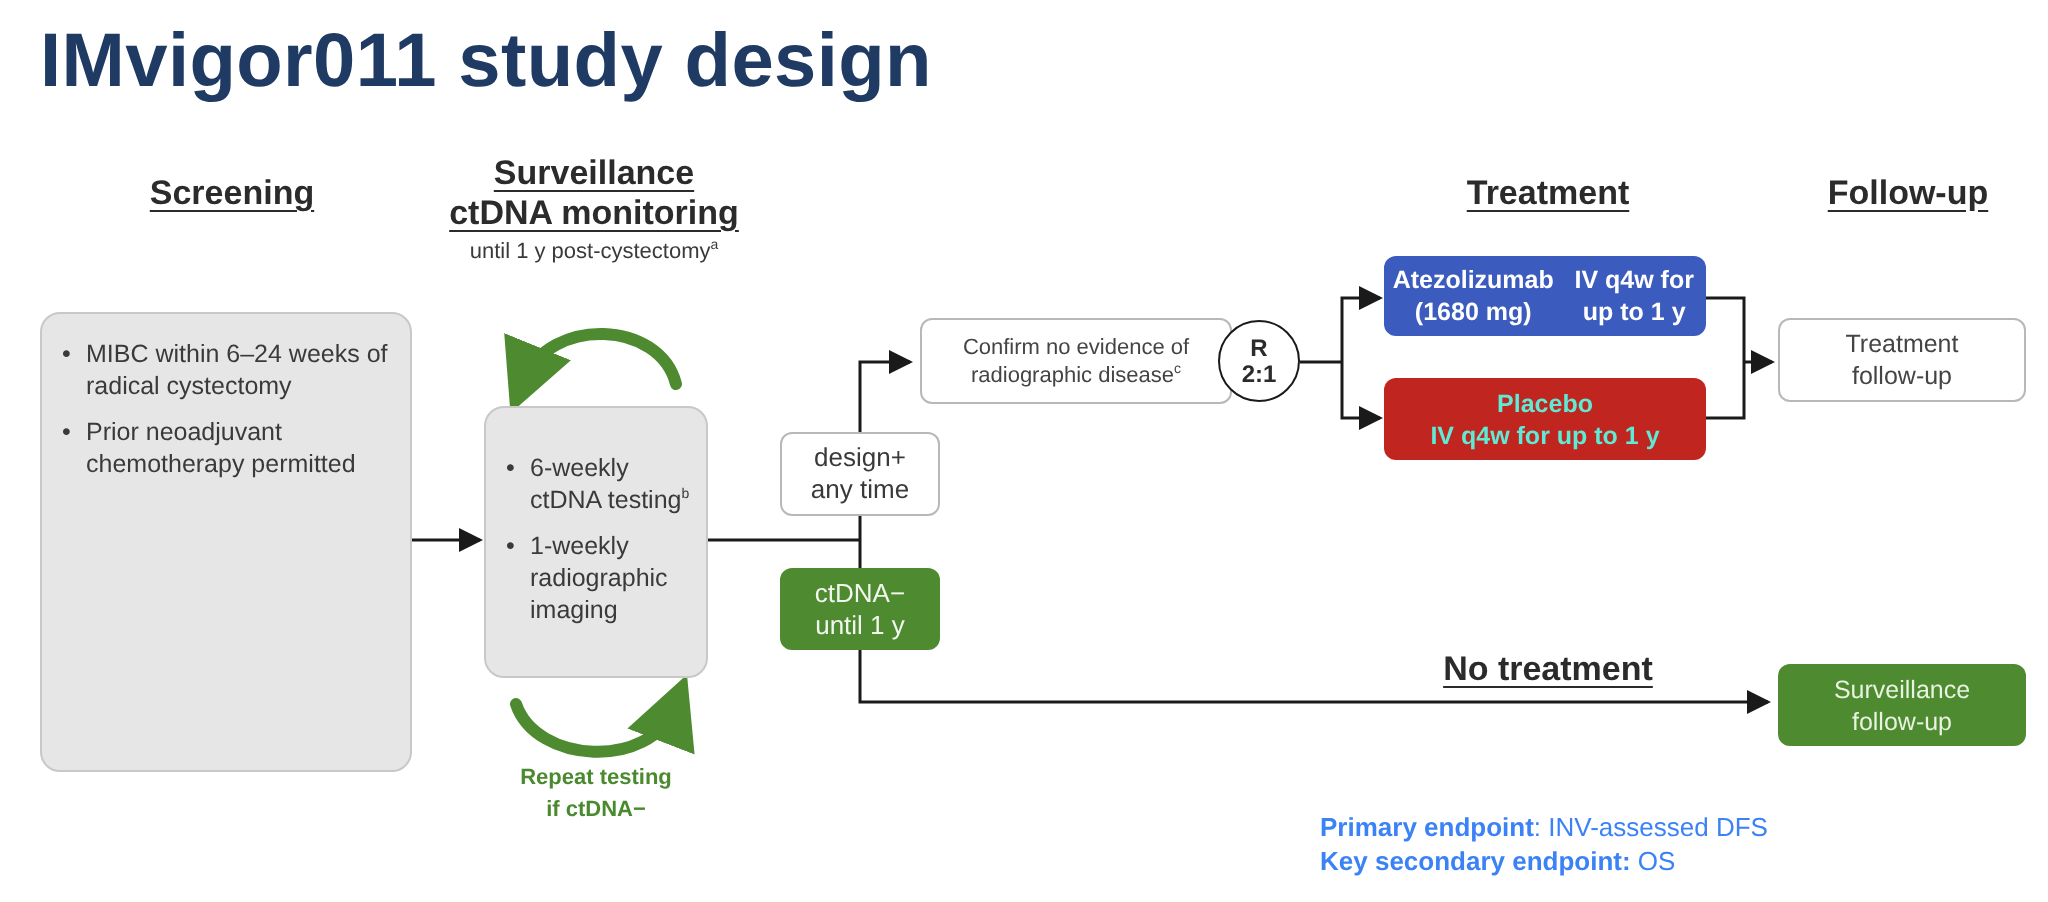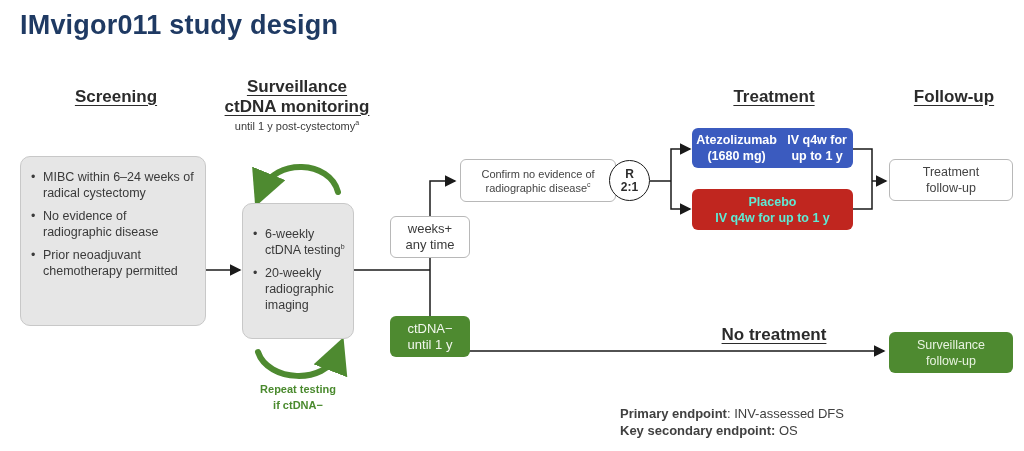--- a/index.html
+++ b/index.html
@@ -1,31 +1,31 @@
 <!DOCTYPE html>
 <html><head>
   <meta charset="utf-8">
   <style>
     * { box-sizing: border-box; margin: 0; padding: 0; }
     html, body { width: 1024px; height: 451px; background: #ffffff; overflow: hidden; }
     body { position: relative; font-family: "Liberation Sans", sans-serif; color: #3a3a3a; }
     .abs { position: absolute; }
-    .title { left: 20px; top: 10px; font-size: 27px; font-weight: bold; color: #1f3a63; letter-spacing: 0.2px; }
+    .title { left: 20px; top: 10px; font-size: 38px; font-weight: bold; color: #1f3a63; letter-spacing: 0.2px; }
     .phase { font-size: 17px; font-weight: bold; color: #2b2b2b; text-decoration: underline; text-underline-offset: 3px; text-align: center; line-height: 20px; }
     .sub { font-size: 11px; color: #3a3a3a; text-align: center; }
     sup { font-size: 7px; vertical-align: super; line-height: 0; }
     .box { border-radius: 9px; display: flex; align-items: center; justify-content: center; text-align: center; }
     .grey { background: #e6e6e6; border: 1px solid #c8c8c8; }
     .white { background: #ffffff; border: 1px solid #b8b8b8; }
     ul.bul { list-style: none; font-size: 12.5px; color: #3a3a3a; line-height: 16px; }
     ul.bul li { position: relative; padding-left: 12px; margin-bottom: 7px; }
     ul.bul li::before { content: "•"; position: absolute; left: 0; top: 0; }
     svg.lines { position: absolute; left: 0; top: 0; }
     .repeat { color: #4a8a2e; font-weight: bold; font-size: 11px; text-align: center; line-height: 16px; }
-    .endpoints { font-size: 13px; color: #404040; line-height: 17px; }
+    .endpoints { font-size: 13px; color: #3b82f6; line-height: 17px; margin-left: 40px; }
     .endpoints b { font-weight: bold; }
   </style>
 </head>
 <body>
 
 <svg class="lines" width="1024" height="451">
   <defs>
     <marker id="ah" markerWidth="8" markerHeight="8" refX="7" refY="4" orient="auto">
       <path d="M0,0 L8,4 L0,8 Z" fill="#1a1a1a"></path>
     </marker>
@@ -59,46 +59,45 @@
 
 <div class="abs phase" style="left:60px; top:87px; width:112px;">Screening</div>
 <div class="abs" style="left:212px; top:77px; width:170px;">
   <div class="phase">Surveillance</div>
   <div class="phase">ctDNA monitoring</div>
   <div class="sub" style="margin-top:3px;"><span>until 1 y post-cystectomy</span><sup>a</sup></div>
 </div>
 <div class="abs phase" style="left:722px; top:87px; width:104px;">Treatment</div>
 <div class="abs phase" style="left:904px; top:87px; width:100px;">Follow-up</div>
 
-<div class="abs grey" style="left:20px; top:156px; width:186px; height:170px; border-radius:10px; padding:12px 8px 16px 10px;">
+<div class="abs grey" style="left:20px; top:156px; width:186px; height:230px; border-radius:10px; padding:12px 8px 16px 10px;">
   <ul class="bul">
     <li>MIBC within 6–24 weeks of radical cystectomy</li>
-    <li>No evidence of radiographic disease</li>
     <li>Prior neoadjuvant chemotherapy permitted</li>
   </ul>
 </div>
 
 <div class="abs grey" style="left:242px; top:203px; width:112px; height:136px; border-radius:10px; padding:22px 6px 4px 10px;">
   <ul class="bul">
     <li><span>6-weekly ctDNA testing</span><sup>b</sup></li>
-    <li>20-weekly radiographic imaging</li>
+    <li>1-weekly radiographic imaging</li>
   </ul>
 </div>
 
 <div class="abs repeat" style="left:236px; top:381px; width:124px;">
   <div>Repeat testing</div>
   <div>if ctDNA−</div>
 </div>
 
 <div class="abs box white" style="left:390px; top:216px; width:80px; height:42px; font-size:13px; line-height:16px; flex-direction:column; border-radius:6px;">
-  <div>weeks+</div>
+  <div>design+</div>
   <div>any time</div>
 </div>
 
-<div class="abs box" style="left:390px; top:284px; width:80px; height:41px; background:#4e8a30; color:#f2f7ee; font-size:13px; line-height:16px; flex-direction:column; border-radius:6px;margin-top:32px;">
+<div class="abs box" style="left:390px; top:284px; width:80px; height:41px; background:#4e8a30; color:#f2f7ee; font-size:13px; line-height:16px; flex-direction:column; border-radius:6px;">
   <div>ctDNA−</div>
   <div>until 1 y</div>
 </div>
 
 <div class="abs box white" style="left:460px; top:159px; width:156px; height:43px; font-size:11px; line-height:14px; flex-direction:column; border-radius:6px; color:#444;">
   <div>Confirm no evidence of</div>
   <div><span>radiographic disease</span><sup>c</sup></div>
 </div>
 
 <div class="abs box" style="left:609px; top:160px; width:41px; height:41px; border-radius:50%; border:1.5px solid #1a1a1a; background:#fff; flex-direction:column; font-size:12px; font-weight:bold; line-height:13px; color:#2b2b2b;">

